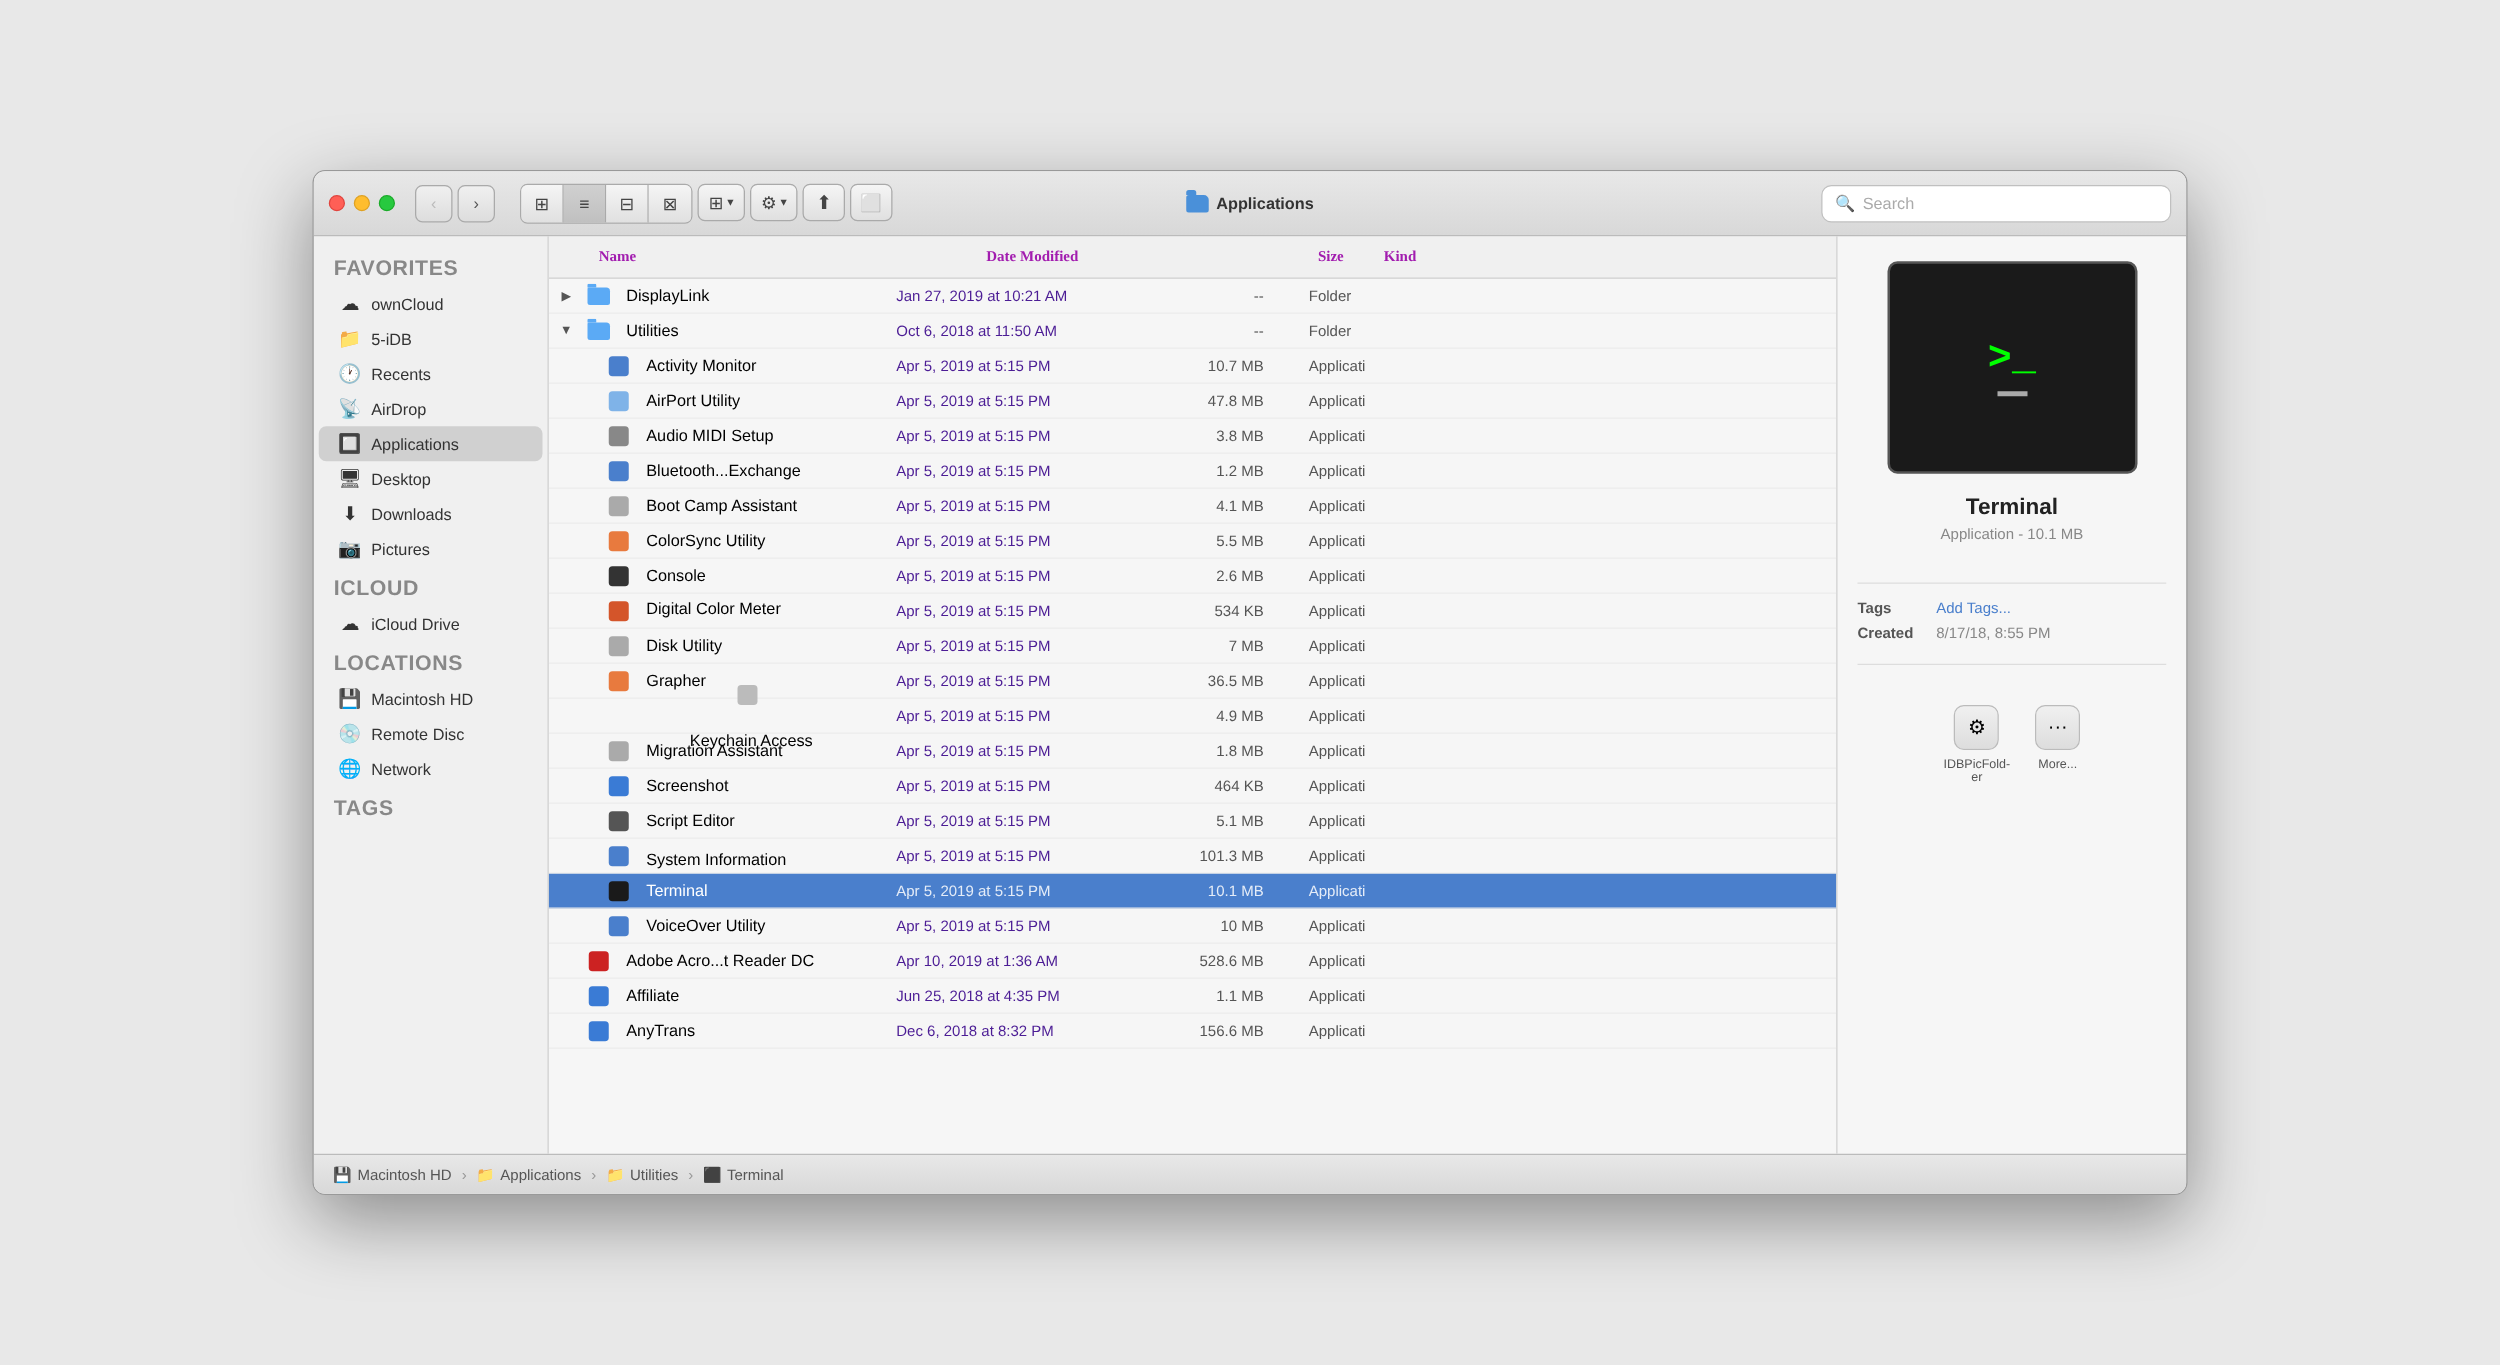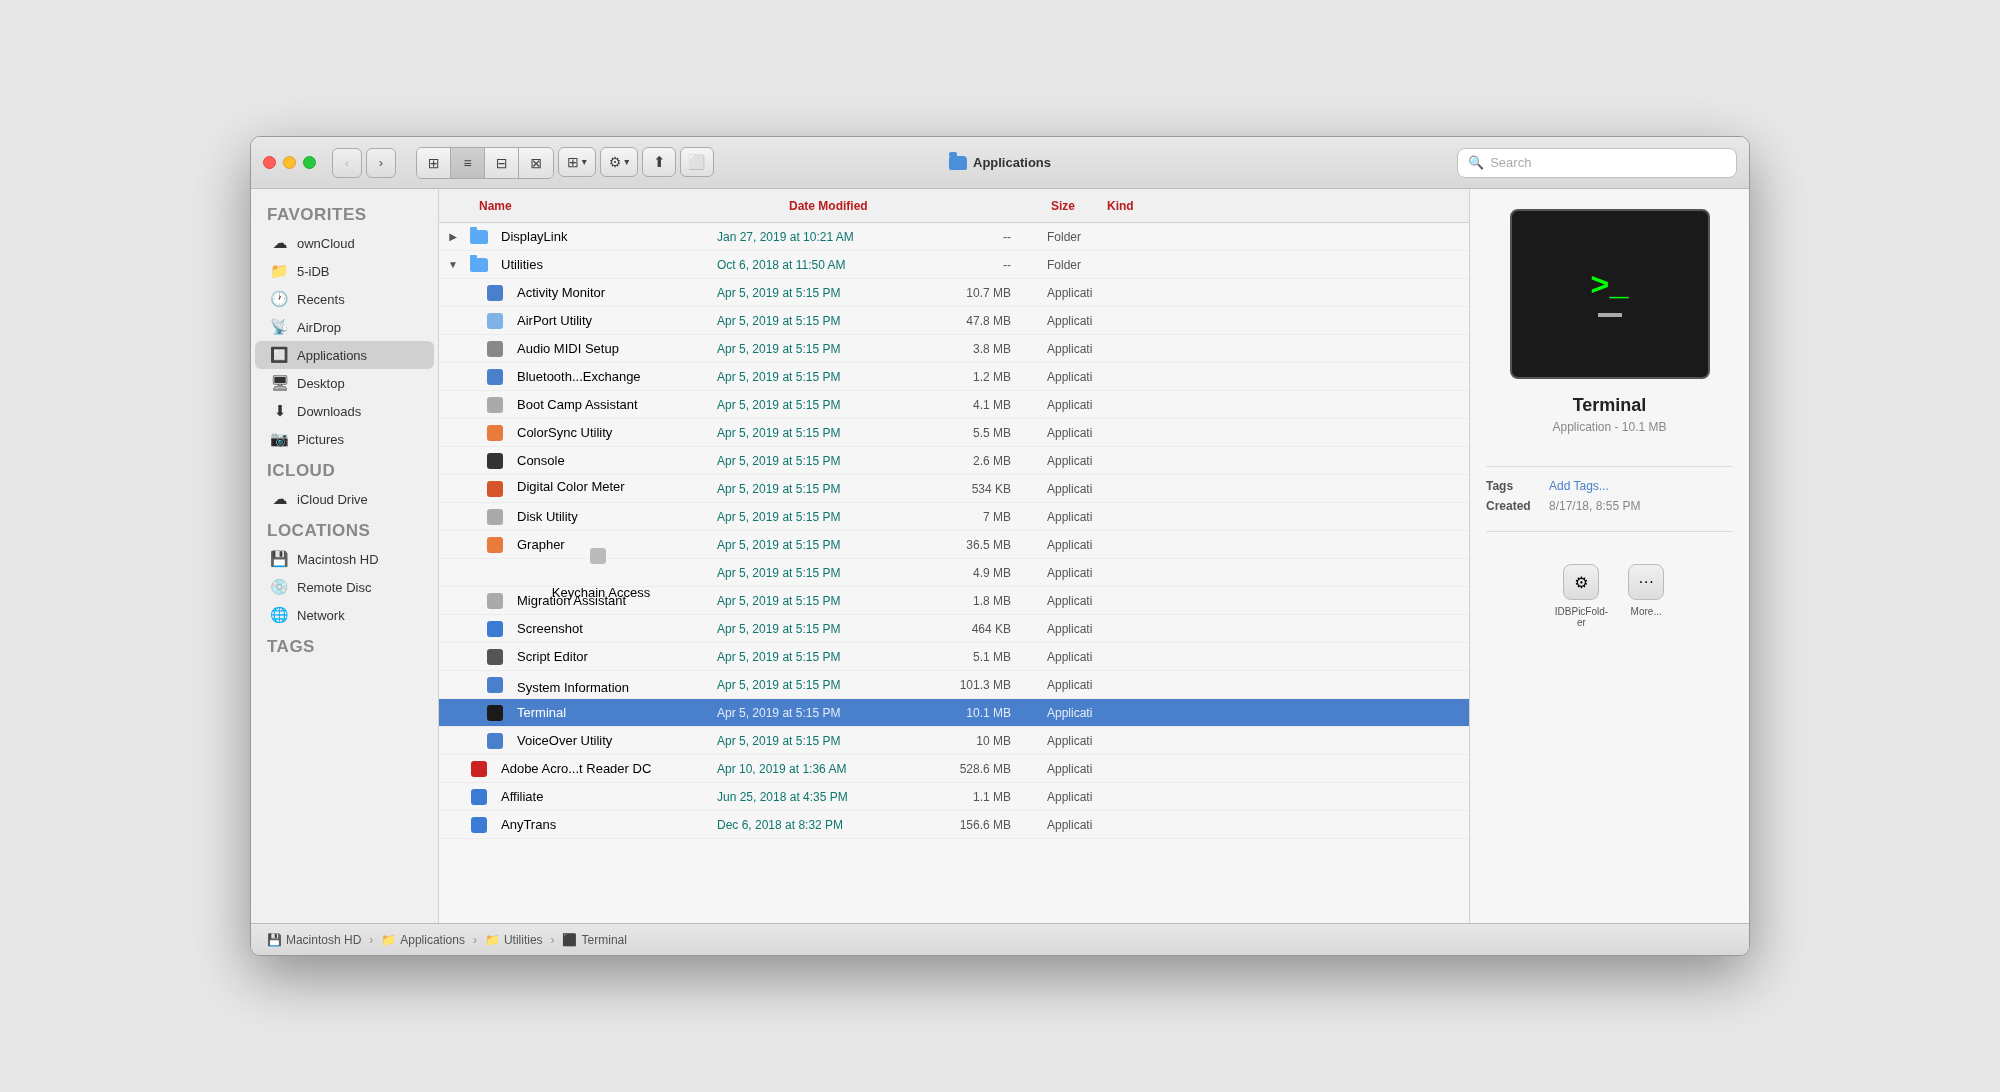--- a/index.html
+++ b/index.html
@@ -219,24 +219,25 @@
       display: flex;
       padding: 0;
       border-bottom: 1px solid #d0d0d0;
       background: #f0f0f0;
       height: 34px;
       align-items: center;
     }
     .col-header {
       font-size: 12px;
       font-weight: 600;
-      color: #b91c1c;
+      color: #a21caf;
       padding: 0 12px;
       cursor: pointer;
       user-select: none;
+      font-family: Liberation Serif, serif;
     }
     .col-name { width: 310px; flex-shrink: 0; }
     .col-date { width: 220px; flex-shrink: 0; }
     .col-size { width: 90px; flex-shrink: 0; text-align: right; }
     .col-kind { flex: 1; padding-left: 20px; }
     .file-list {
       flex: 1;
       overflow-y: auto;
     }
     .file-row {
@@ -272,21 +273,21 @@
       flex-shrink: 0;
       font-size: 13px;
       white-space: nowrap;
       overflow: hidden;
       text-overflow: ellipsis;
     }
     .file-date {
       width: 220px;
       flex-shrink: 0;
       font-size: 12px;
-      color: #0f766e;
+      color: #4c1d95;
     }
     .file-size {
       width: 90px;
       flex-shrink: 0;
       font-size: 12px;
       color: #555;
       text-align: right;
       padding-right: 16px;
     }
     .file-kind {

